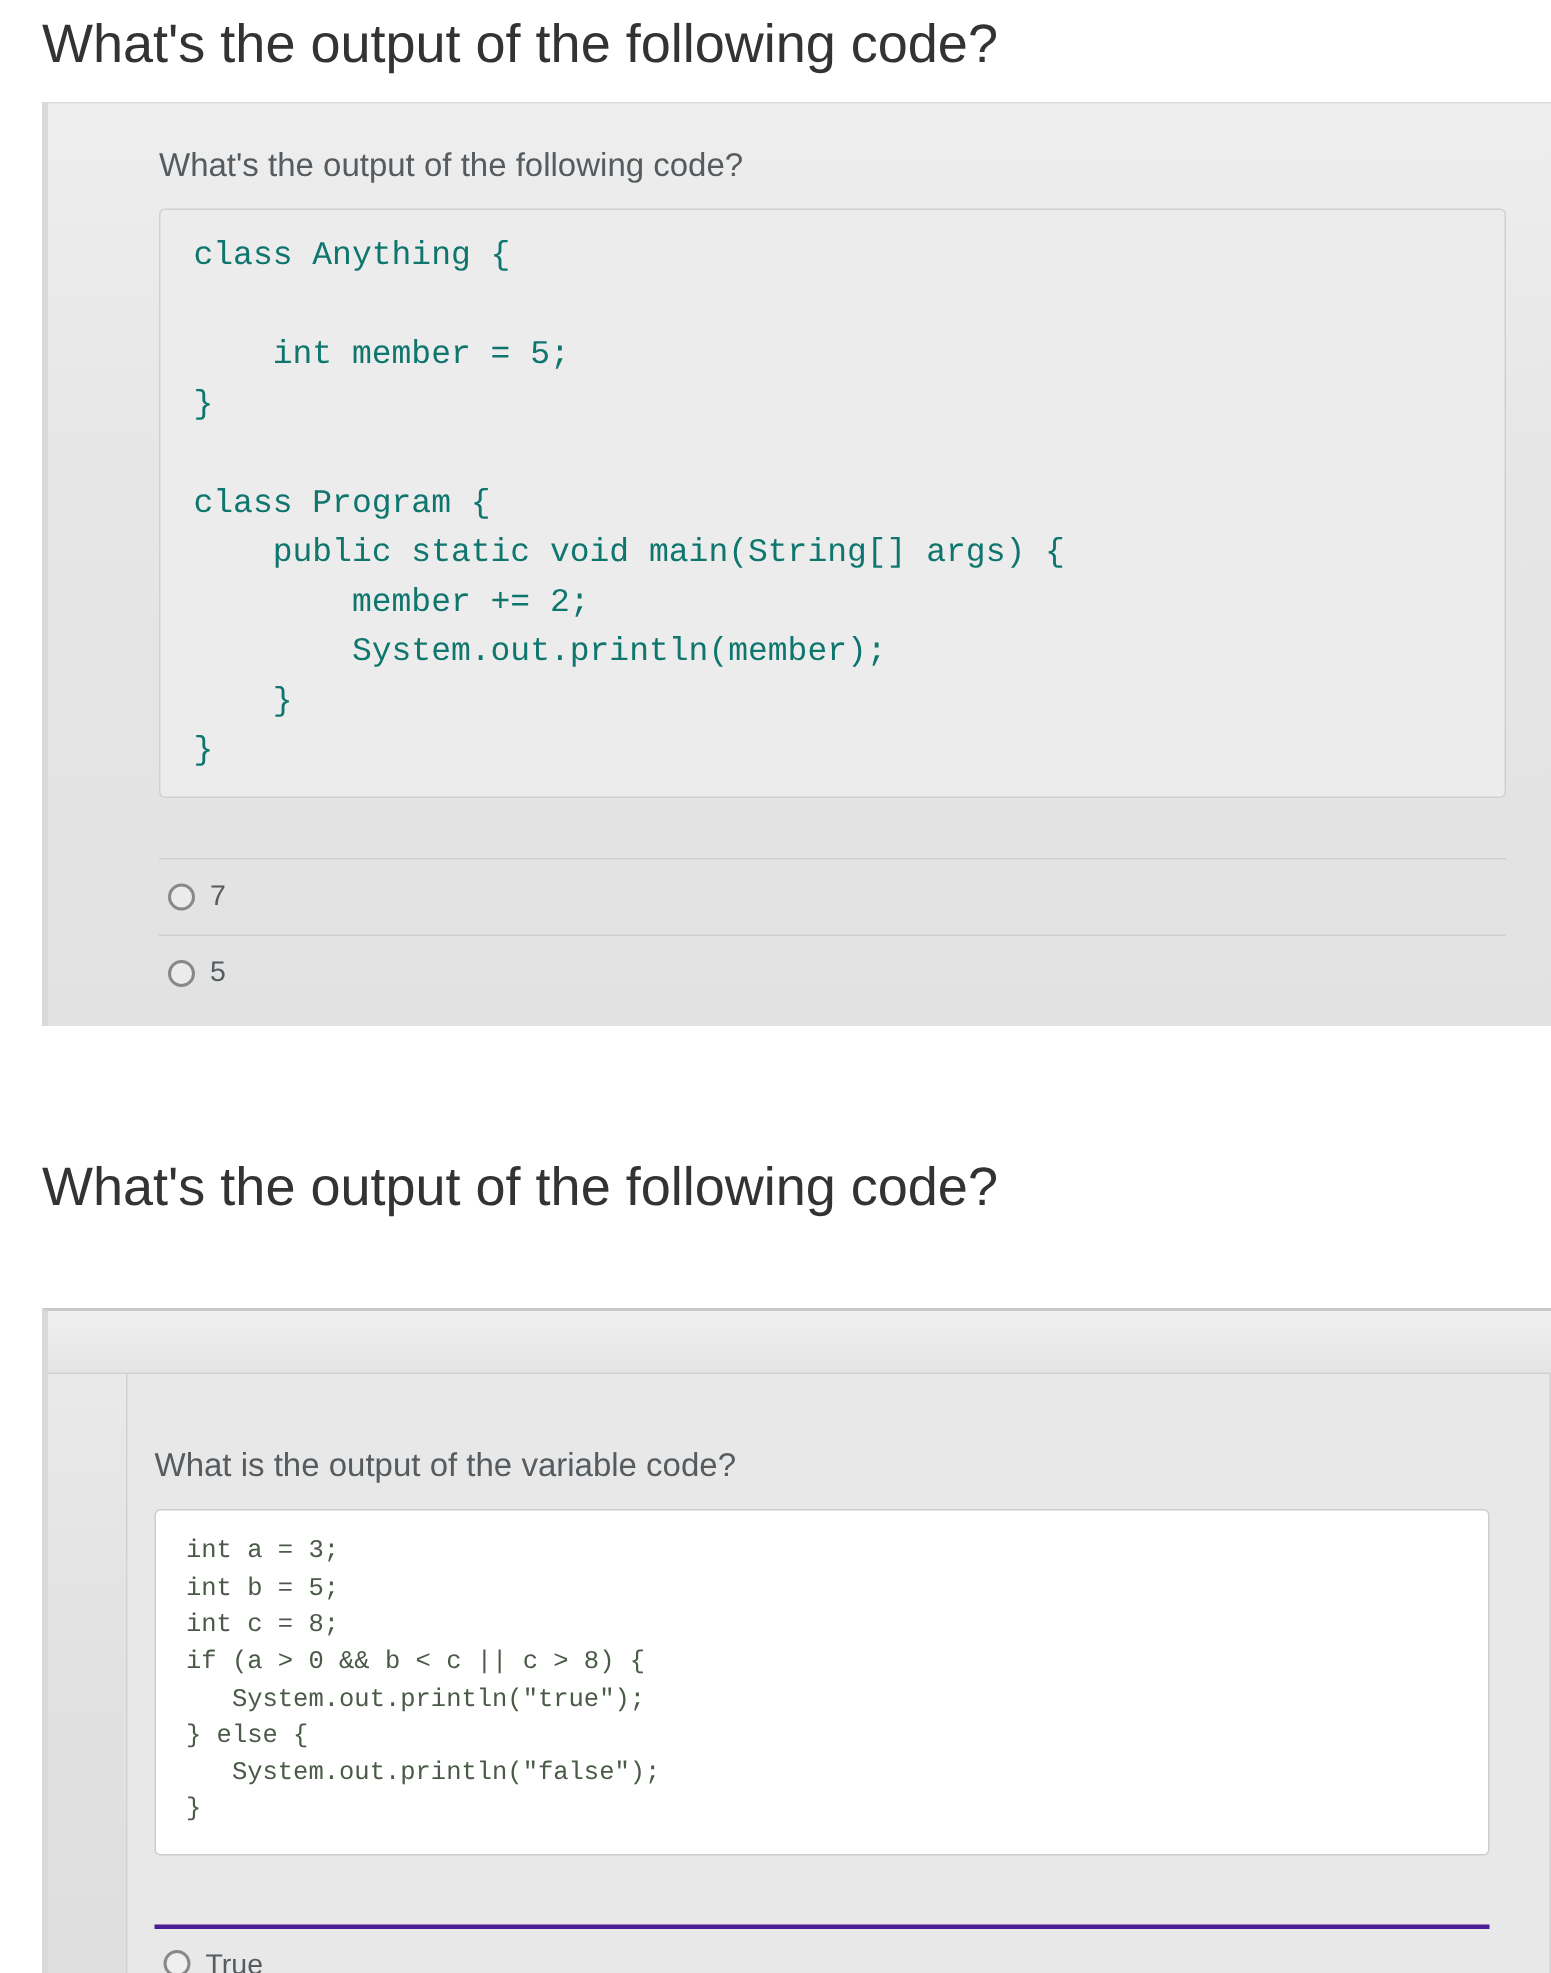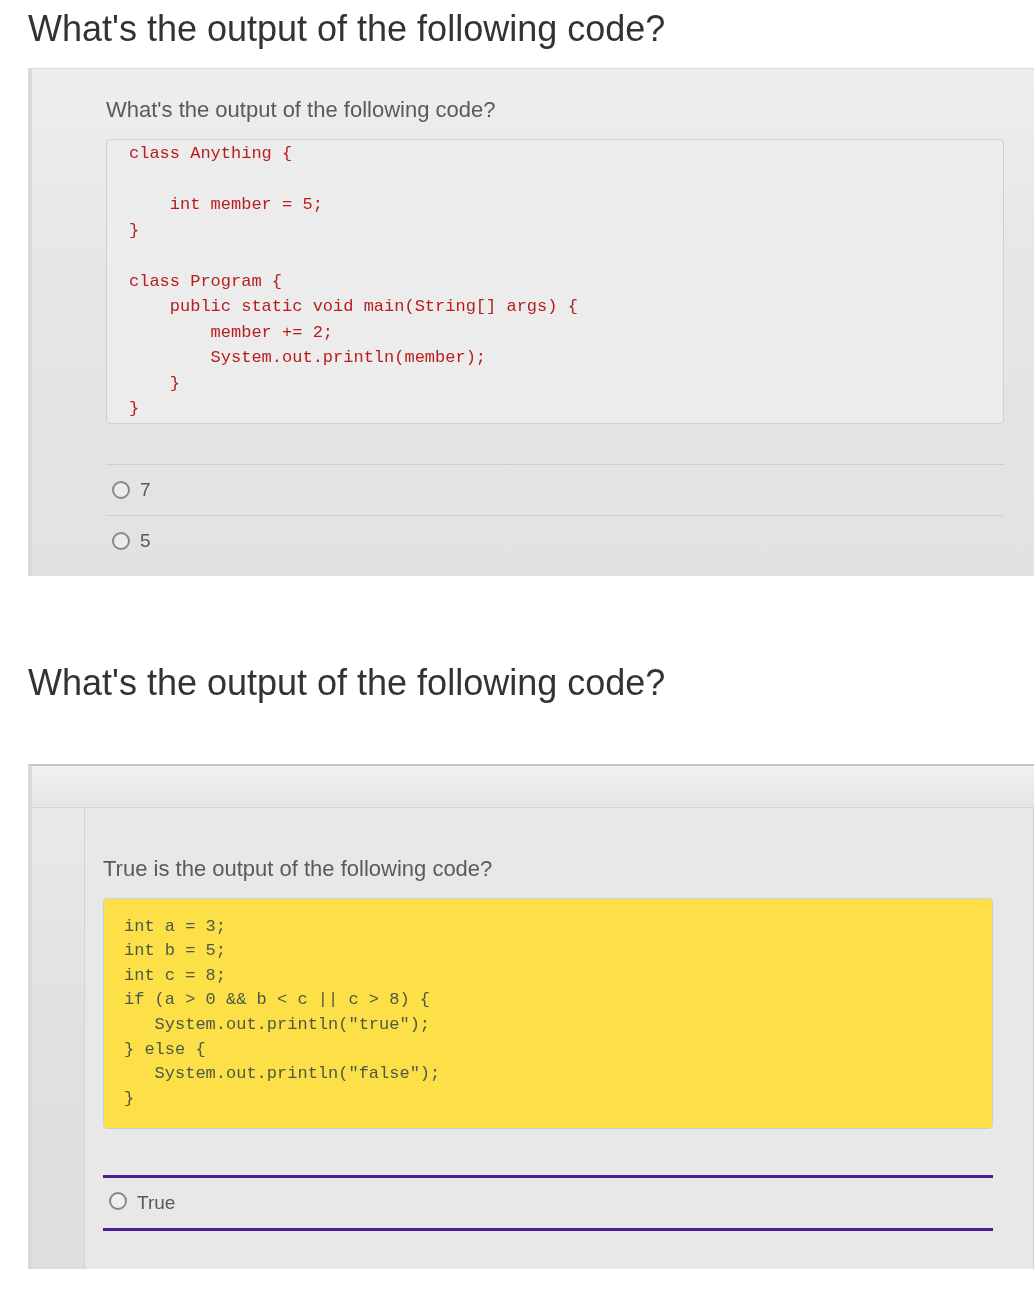--- a/index.html
+++ b/index.html
@@ -30,25 +30,25 @@
   .question-prompt {
     font-size: 22px;
     color: #555b5e;
     padding-bottom: 16px;
     font-weight: 400;
   }
   .code-block {
     background: #ececec;
     border: 1px solid #d0d0d0;
     border-radius: 4px;
-    padding: 1px 22px;
+    padding: 14px 22px;
     font-family: "Courier New", monospace;
-    font-size: 17px;
+    font-size: 22px;
     line-height: 1.5;
-    color: #b91c1c;
+    color: #0f766e;
     white-space: pre;
     overflow: hidden;
   }
   .options {
     margin-top: 40px;
   }
   .option-row {
     display: flex;
     align-items: center;
     gap: 10px;
@@ -83,21 +83,21 @@
   }
   .q2-inner {
     margin-left: 52px;
     padding: 48px 40px 10px 18px;
     background: #e8e8e8;
     border: 1px solid #d2d2d2;
     border-top: none;
     border-bottom: none;
   }
   .q2-code-block {
-    background: #fde047;
+    background: #ffffff;
     border: 1px solid #cdcdcd;
     border-radius: 4px;
     padding: 16px 20px;
     font-family: "Courier New", monospace;
     font-size: 17px;
     line-height: 1.45;
     color: #4b5a48;
     white-space: pre;
     overflow: hidden;
   }
@@ -148,21 +148,21 @@
 
 <div class="spacer"></div>
 
 <h1 class="outer-heading">What's the output of the following code?</h1>
 
 <div class="spacer" style="height:42px"></div>
 
 <div class="q2-card">
   <div class="q2-topbar"></div>
   <div class="q2-inner">
-    <div class="question-prompt">True is the output of the following code?</div>
+    <div class="question-prompt">What is the output of the variable code?</div>
     <div class="q2-code-block">int a = 3;
 int b = 5;
 int c = 8;
 if (a &gt; 0 &amp;&amp; b &lt; c || c &gt; 8) {
    System.out.println("true");
 } else {
    System.out.println("false");
 }</div>
     <div class="q2-options">
       <div class="q2-option-row">

